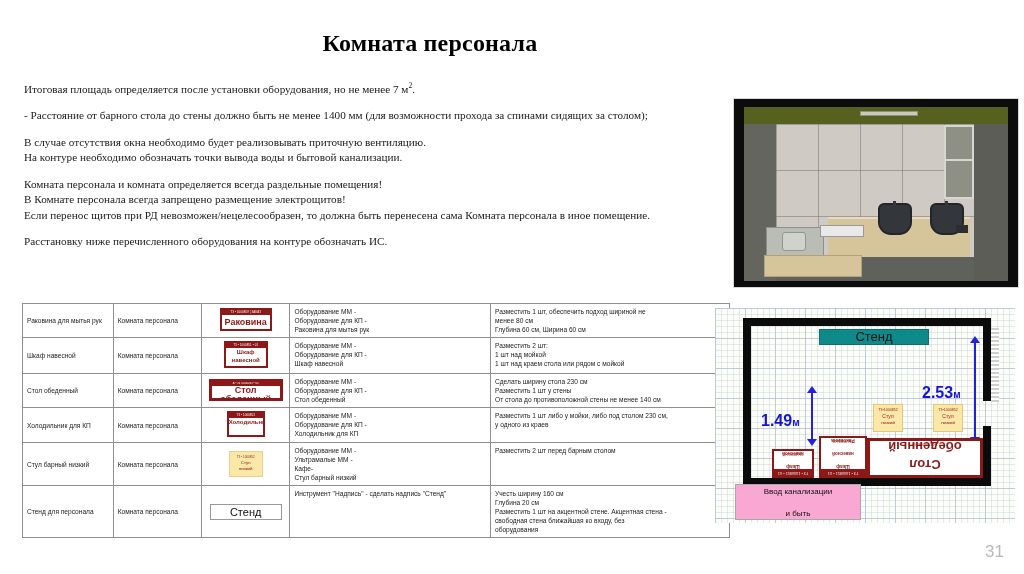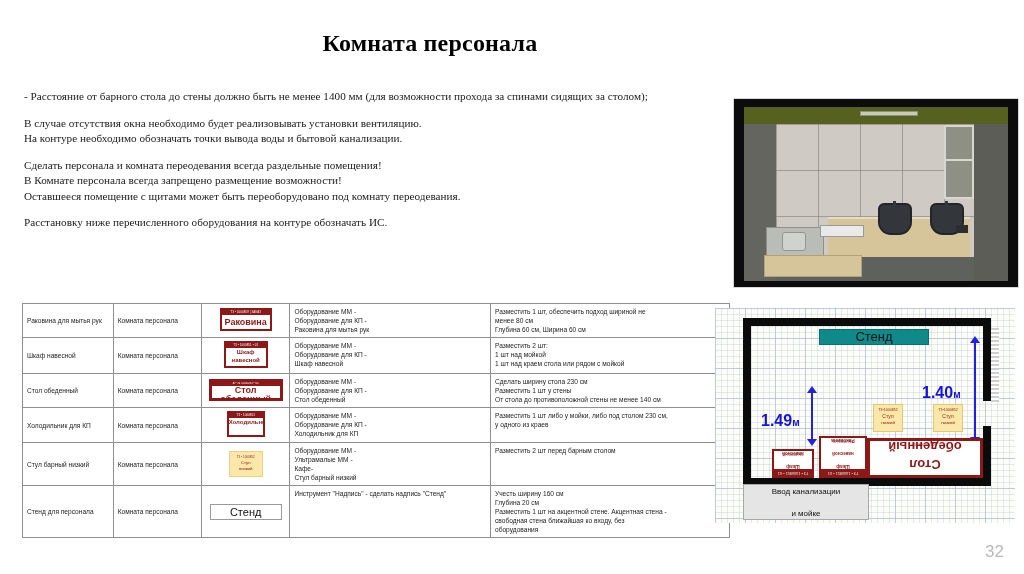--- a/index.html
+++ b/index.html
@@ -157,22 +157,22 @@
     position:absolute;width:30px;height:28px;background:#fbe8a8;border:1px solid #e0c878;
     box-sizing:border-box;text-align:center;
   }
   .plan-chair.c1{left:158px;top:96px;}
   .plan-chair.c2{left:218px;top:96px;}
   .plan-chair .code{display:block;font-size:3.6px;color:#8c1818;margin-top:3px;line-height:5px;}
   .plan-chair .n1{display:block;font-size:5px;color:#8c1818;line-height:7px;}
   .plan-chair .n2{display:block;font-size:4.4px;color:#8c1818;line-height:6px;}
 
   .plan-callout{
-    position:absolute;left:28px;top:176px;width:126px;height:36px;
-    background:#e5e5e5;border:1px solid #a8a8a8;box-sizing:border-box;
+    position:absolute;left:20px;top:176px;width:126px;height:36px;
+    background:#f9a8d4;border:1px solid #a8a8a8;box-sizing:border-box;
     display:flex;align-items:flex-end;justify-content:center;
   }
   .plan-callout span{
     display:block;text-align:center;font-size:8px;line-height:11px;color:#111;
     font-family:"Liberation Sans",sans-serif;
   }
   .plan-tab{position:absolute;left:276px;top:20px;width:8px;height:74px;
     background:repeating-linear-gradient(to bottom,#cfcfcf 0 2px,#fff 2px 4px);}
 
   
@@ -236,29 +236,30 @@
 </style>
 </head>
 <body>
 
 <div class="slide">
 
   <div class="title">Комната персонала</div>
 
 
   <div class="copy">
+    <p><span>Итоговая площадь определяется после установки оборудования, но не менее 7 м</span><sup>2</sup><span>.</span></p>
     <div class="gap"></div>
     <p>- Расстояние от барного стола до стены должно быть не менее 1400 мм (для возможности прохода за спинами сидящих за столом);</p>
     <div class="gap"></div>
-    <p>В случае отсутствия окна необходимо будет реализовывать установки вентиляцию.</p>
+    <p>В случае отсутствия окна необходимо будет реализовывать приточную вентиляцию.</p>
     <p>На контуре необходимо обозначать точки вывода воды и бытовой канализации.</p>
     <div class="gap"></div>
-    <p>Сделать персонала и комната переодевания всегда раздельные помещения!</p>
-    <p>В Комнате персонала всегда запрещено размещение возможности!</p>
-    <p class="just">Оставшееся помещение с щитами может быть переоборудовано под комнату переодевания.</p>
+    <p>Комната персонала и комната определяется всегда раздельные помещения!</p>
+    <p>В Комнате персонала всегда запрещено размещение электрощитов!</p>
+    <p class="just">Если перенос щитов при РД невозможен/нецелесообразен, то должна быть перенесена сама Комната персонала в иное помещение.</p>
     <div class="gap"></div>
     <p>Расстановку ниже перечисленного оборудования на контуре обозначать ИС.</p>
   </div>
 
   <div class="render">
     <div class="matte"></div>
     <div class="scene">
       <div class="r-backwall">
         <div class="r-tilegrid"></div>
       </div>
@@ -421,21 +422,21 @@
     <div class="plan-tab"></div>
 
     <div class="plan-stand">
       <span>Стенд</span>
     </div>
 
     <div class="arrow-v arrow-080"></div>
     <div class="dim dim-080"><span>1.49</span><span class="unit">м</span></div>
 
     <div class="arrow-v arrow-140"></div>
-    <div class="dim dim-140"><span>1.40</span><span class="unit">м</span></div>
+    <div class="dim dim-140"><span>2.53</span><span class="unit">м</span></div>
 
     <div class="plan-chair c1">
       <span class="code">ТЗ•1000852</span>
       <span class="n1">Стул</span>
       <span class="n2">низкий</span>
     </div>
     <div class="plan-chair c2">
       <span class="code">ТЗ•1000852</span>
       <span class="n1">Стул</span>
       <span class="n2">низкий</span>
@@ -459,20 +460,20 @@
       <span class="plan-cab-lbl">Шкаф</span>
       <span class="plan-cab-lbl">навесной</span>
       <span class="plan-cab-code">ТЗ•1000851•01</span>
     </div>
 
     <div class="plan-sink-lbl rot180">Раковина</div>
 
     <div class="plan-callout">
       <span>
         <span>Ввод канализации</span><br>
-        <span>и мойке</span>
+        <span>и быть</span>
       </span>
     </div>
   </div>
 
-  <div class="pagenum">32</div>
+  <div class="pagenum">31</div>
 
 </div>
 
 </body></html>

